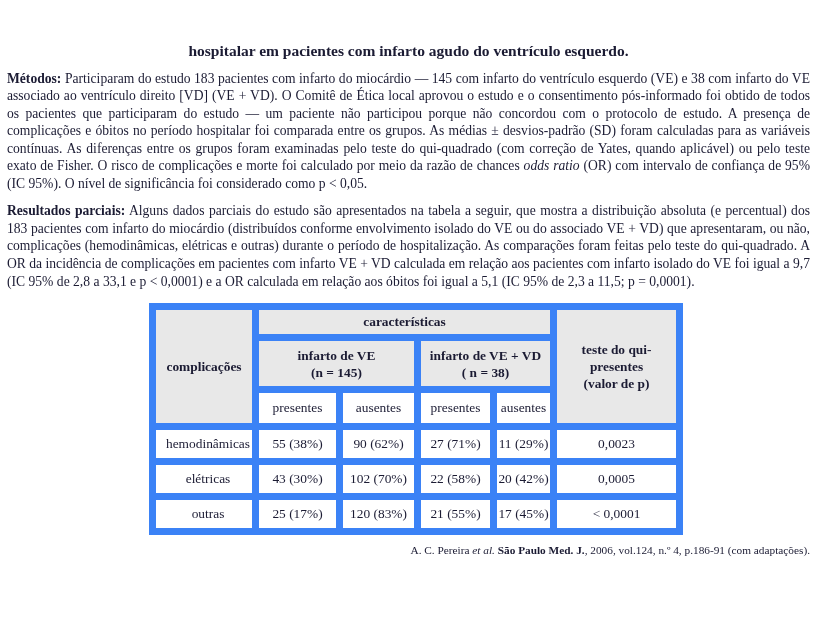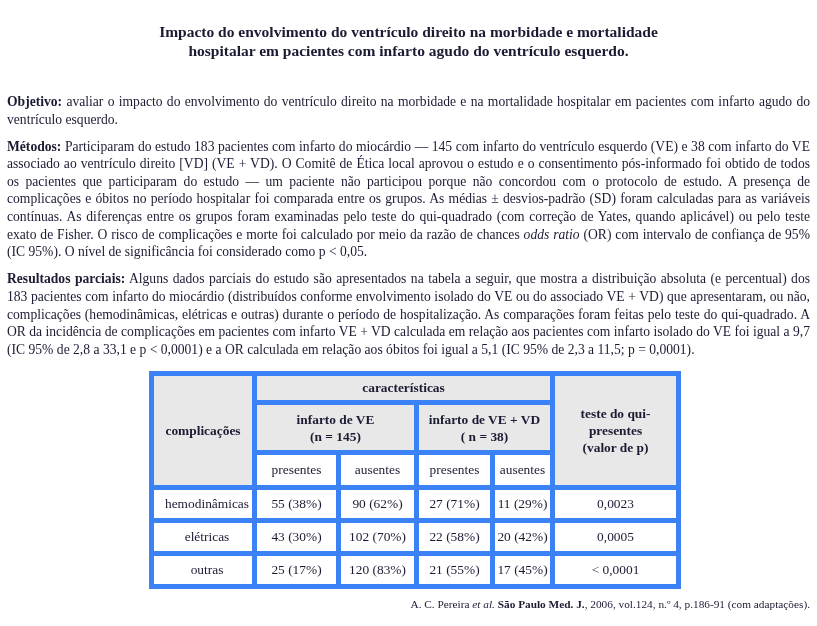--- a/index.html
+++ b/index.html
@@ -39,21 +39,21 @@
 
   table.results {
     border-collapse: collapse;
     table-layout: fixed;
     width: 527px;
     margin: 13px 0 0 142px;
     font-size: 13.4px;
     color: #1b1b33;
   }
   table.results td {
-    border: 5px solid #3b82f6;
+    border: 7px solid #3b82f6;
     text-align: center;
     vertical-align: middle;
     padding: 0;
     background: #ffffff;
   }
   table.results td.gray { background: #e8e8e8; }
   table.results td.hdr  { font-weight: bold; }
   table.results td.sub  { height: 30px; font-weight: normal; }
   table.results tr.r-top td   { height: 24px; }
   table.results tr.r-group td { height: 45px; }
@@ -72,23 +72,22 @@
     color: #1b1b33;
   }
   .citation i { font-style: italic; }
   .citation b { font-weight: bold; }
 </style>
 </head>
 <body>
 
 <div class="page">
 
-  <h1 class="doc-title"><span>Impacto do envolvimento do ventrículo direito na morbidade e mortalidade</span><br><span>hospitalar em pacientes com infarto agudo do ventrículo esquerdo.</span></h1>
+  <h1 class="doc-title"><br><span>hospitalar em pacientes com infarto agudo do ventrículo esquerdo.</span></h1>
 
-  <p class="para first"><b>Objetivo:</b><span> avaliar o impacto do envolvimento do ventrículo direito na morbidade e na mortalidade hospitalar em pacientes com infarto agudo do ventrículo esquerdo.</span></p>
 
 
   <p class="para"><b>Métodos:</b><span> Participaram do estudo 183 pacientes com infarto do miocárdio — 145 com infarto do ventrículo esquerdo (VE) e 38 com infarto do VE associado ao ventrículo direito [VD] (VE + VD). O Comitê de Ética local aprovou o estudo e o consentimento pós-informado foi obtido de todos os pacientes que participaram do estudo — um paciente não participou porque não concordou com o protocolo de estudo. A presença de complicações e óbitos no período hospitalar foi comparada entre os grupos. As médias ± desvios-padrão (SD) foram calculadas para as variáveis contínuas. As diferenças entre os grupos foram examinadas pelo teste do qui-quadrado (com correção de Yates, quando aplicável) ou pelo teste exato de Fisher. O risco de complicações e morte foi calculado por meio da razão de chances </span><i>odds ratio</i><span> (OR) com intervalo de confiança de 95% (IC 95%). O nível de significância foi considerado como p &lt; 0,05.</span></p>
 
   <p class="para"><b>Resultados parciais:</b><span> Alguns dados parciais do estudo são apresentados na tabela a seguir, que mostra a distribuição absoluta (e percentual) dos 183 pacientes com infarto do miocárdio (distribuídos conforme envolvimento isolado do VE ou do associado VE + VD) que apresentaram, ou não, complicações (hemodinâmicas, elétricas e outras) durante o período de hospitalização. As comparações foram feitas pelo teste do qui-quadrado. A OR da incidência de complicações em pacientes com infarto VE + VD calculada em relação aos pacientes com infarto isolado do VE foi igual a 9,7 (IC 95% de 2,8 a 33,1 e p &lt; 0,0001) e a OR calculada em relação aos óbitos foi igual a 5,1 (IC 95% de 2,3 a 11,5; p = 0,0001).</span></p>
 
   <table class="results">
     <colgroup>
       <col style="width:103px">
       <col style="width:84px">

